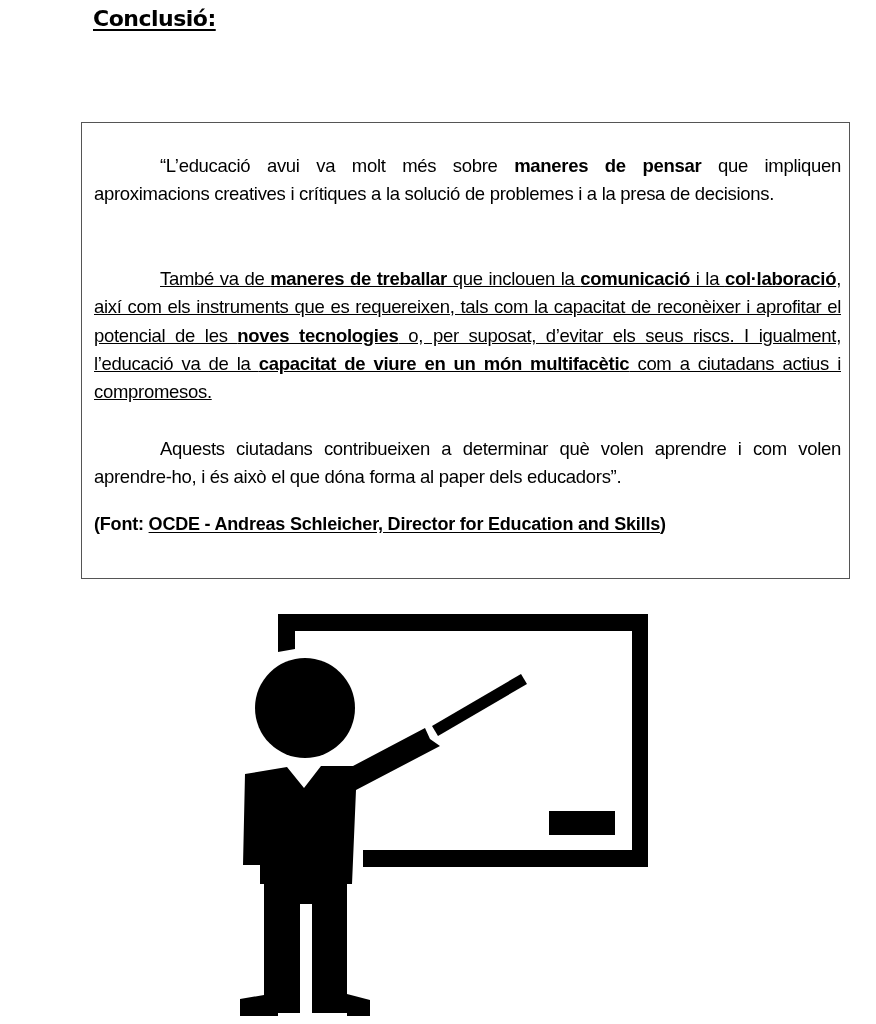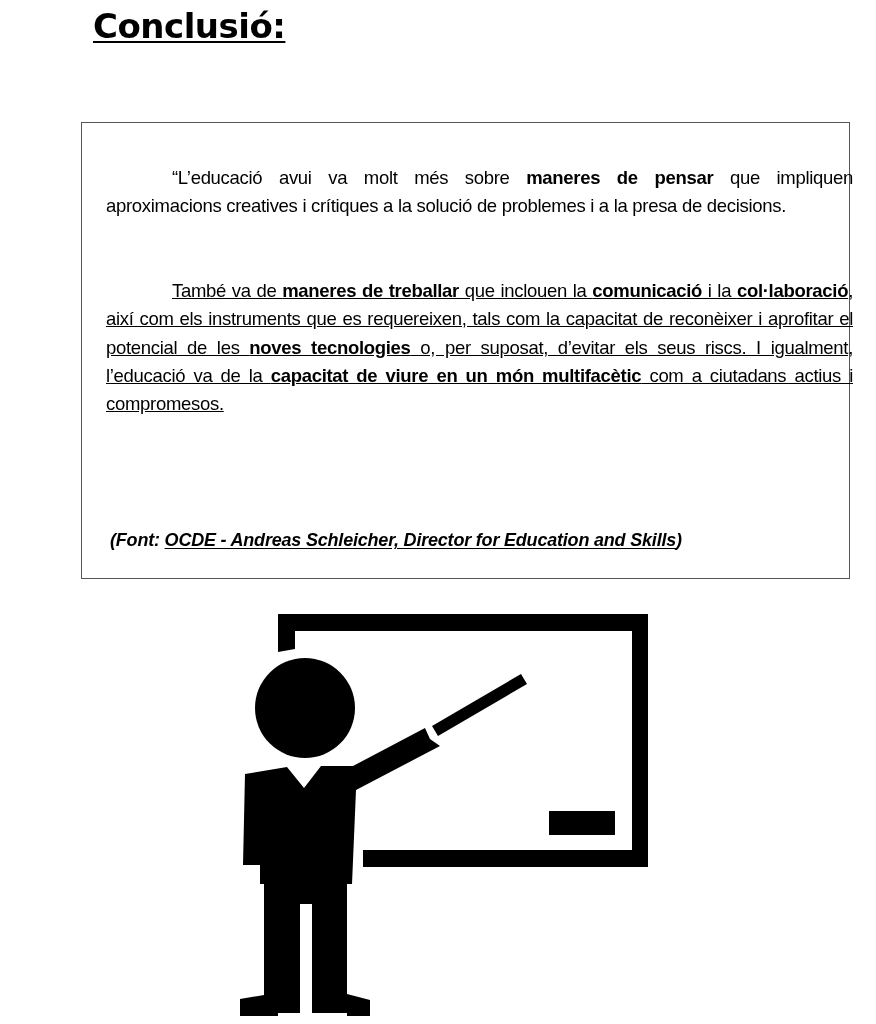--- a/index.html
+++ b/index.html
@@ -14,21 +14,21 @@
       overflow: hidden;
       font-family: "Liberation Sans", sans-serif;
       color: #000000;
     }
     .heading {
       position: absolute;
       left: 93px;
       top: 6px;
       font-family: "DejaVu Sans", sans-serif;
       font-weight: bold;
-      font-size: 34px;
+      font-size: 22px;
       text-decoration: underline;
       text-decoration-thickness: 2px;
       text-underline-offset: 3px;
       letter-spacing: -0.5px;
       margin: 0;
     }
     .quote-box {
       position: absolute;
       left: 81px;
       top: 122px;
@@ -38,38 +38,37 @@
       box-sizing: border-box;
     }
     .para {
       position: absolute;
       left: 12px;
       width: 747px;
       font-family: "Liberation Sans", sans-serif;
       font-size: 18.5px;
       line-height: 28.3px;
       text-align: justify;
-      margin: 12px;
+      margin: 0;
       letter-spacing: -0.3px;
       word-spacing: 0px;
     }
     .para .indent { display: inline-block; width: 66px; }
     .para b { font-weight: bold; }
     .p1 { top: 29px; }
     .p2 { top: 142px; text-decoration: underline; }
     .p3 { top: 312px; }
     .source {
       position: absolute;
       left: 12px;
       top: 391px;
       font-family: "Liberation Sans", sans-serif;
-      font-style: italic;
       font-weight: bold;
       font-size: 18px;
-      margin: 16px;
+      margin: 0;
       letter-spacing: -0.2px;
     }
     .source .link {
       text-decoration: underline;
       text-underline-offset: 2px;
     }
     .illustration {
       position: absolute;
       left: 220px;
       top: 600px;
@@ -84,20 +83,23 @@
 
 <div class="quote-box">
   <p class="para p1">
     <span class="indent"></span><span>“L’educació avui va molt més sobre </span><b>maneres de pensar</b><span> que impliquen aproximacions creatives i crítiques a la solució de problemes i a la presa de decisions.</span>
   </p>
 
   <p class="para p2">
     <span class="indent"></span><span>També va de </span><b>maneres de treballar</b><span> que inclouen la </span><b>comunicació</b><span> i la </span><b>col·laboració</b><span>, així com els instruments que es requereixen, tals com la capacitat de reconèixer i aprofitar el potencial de les </span><b>noves tecnologies</b><span> o, per suposat, d’evitar els seus riscs. I igualment, l’educació va de la </span><b>capacitat de viure en un món multifacètic</b><span> com a ciutadans actius i compromesos.</span>
   </p>
 
+  <p class="para p3">
+    <span class="indent"></span><span>Aquests ciutadans contribueixen a determinar què volen aprendre i com volen aprendre-ho, i és això el que dóna forma al paper dels educadors”.</span>
+  </p>
 
   <p class="source">
     <span>(Font: </span><span class="link">OCDE - Andreas Schleicher, Director for Education and Skills</span><span>)</span>
   </p>
 </div>
 
 <div class="illustration">
   <svg width="440" height="424" viewBox="0 0 440 424" xmlns="http://www.w3.org/2000/svg">
     <g fill="#000000">
 

